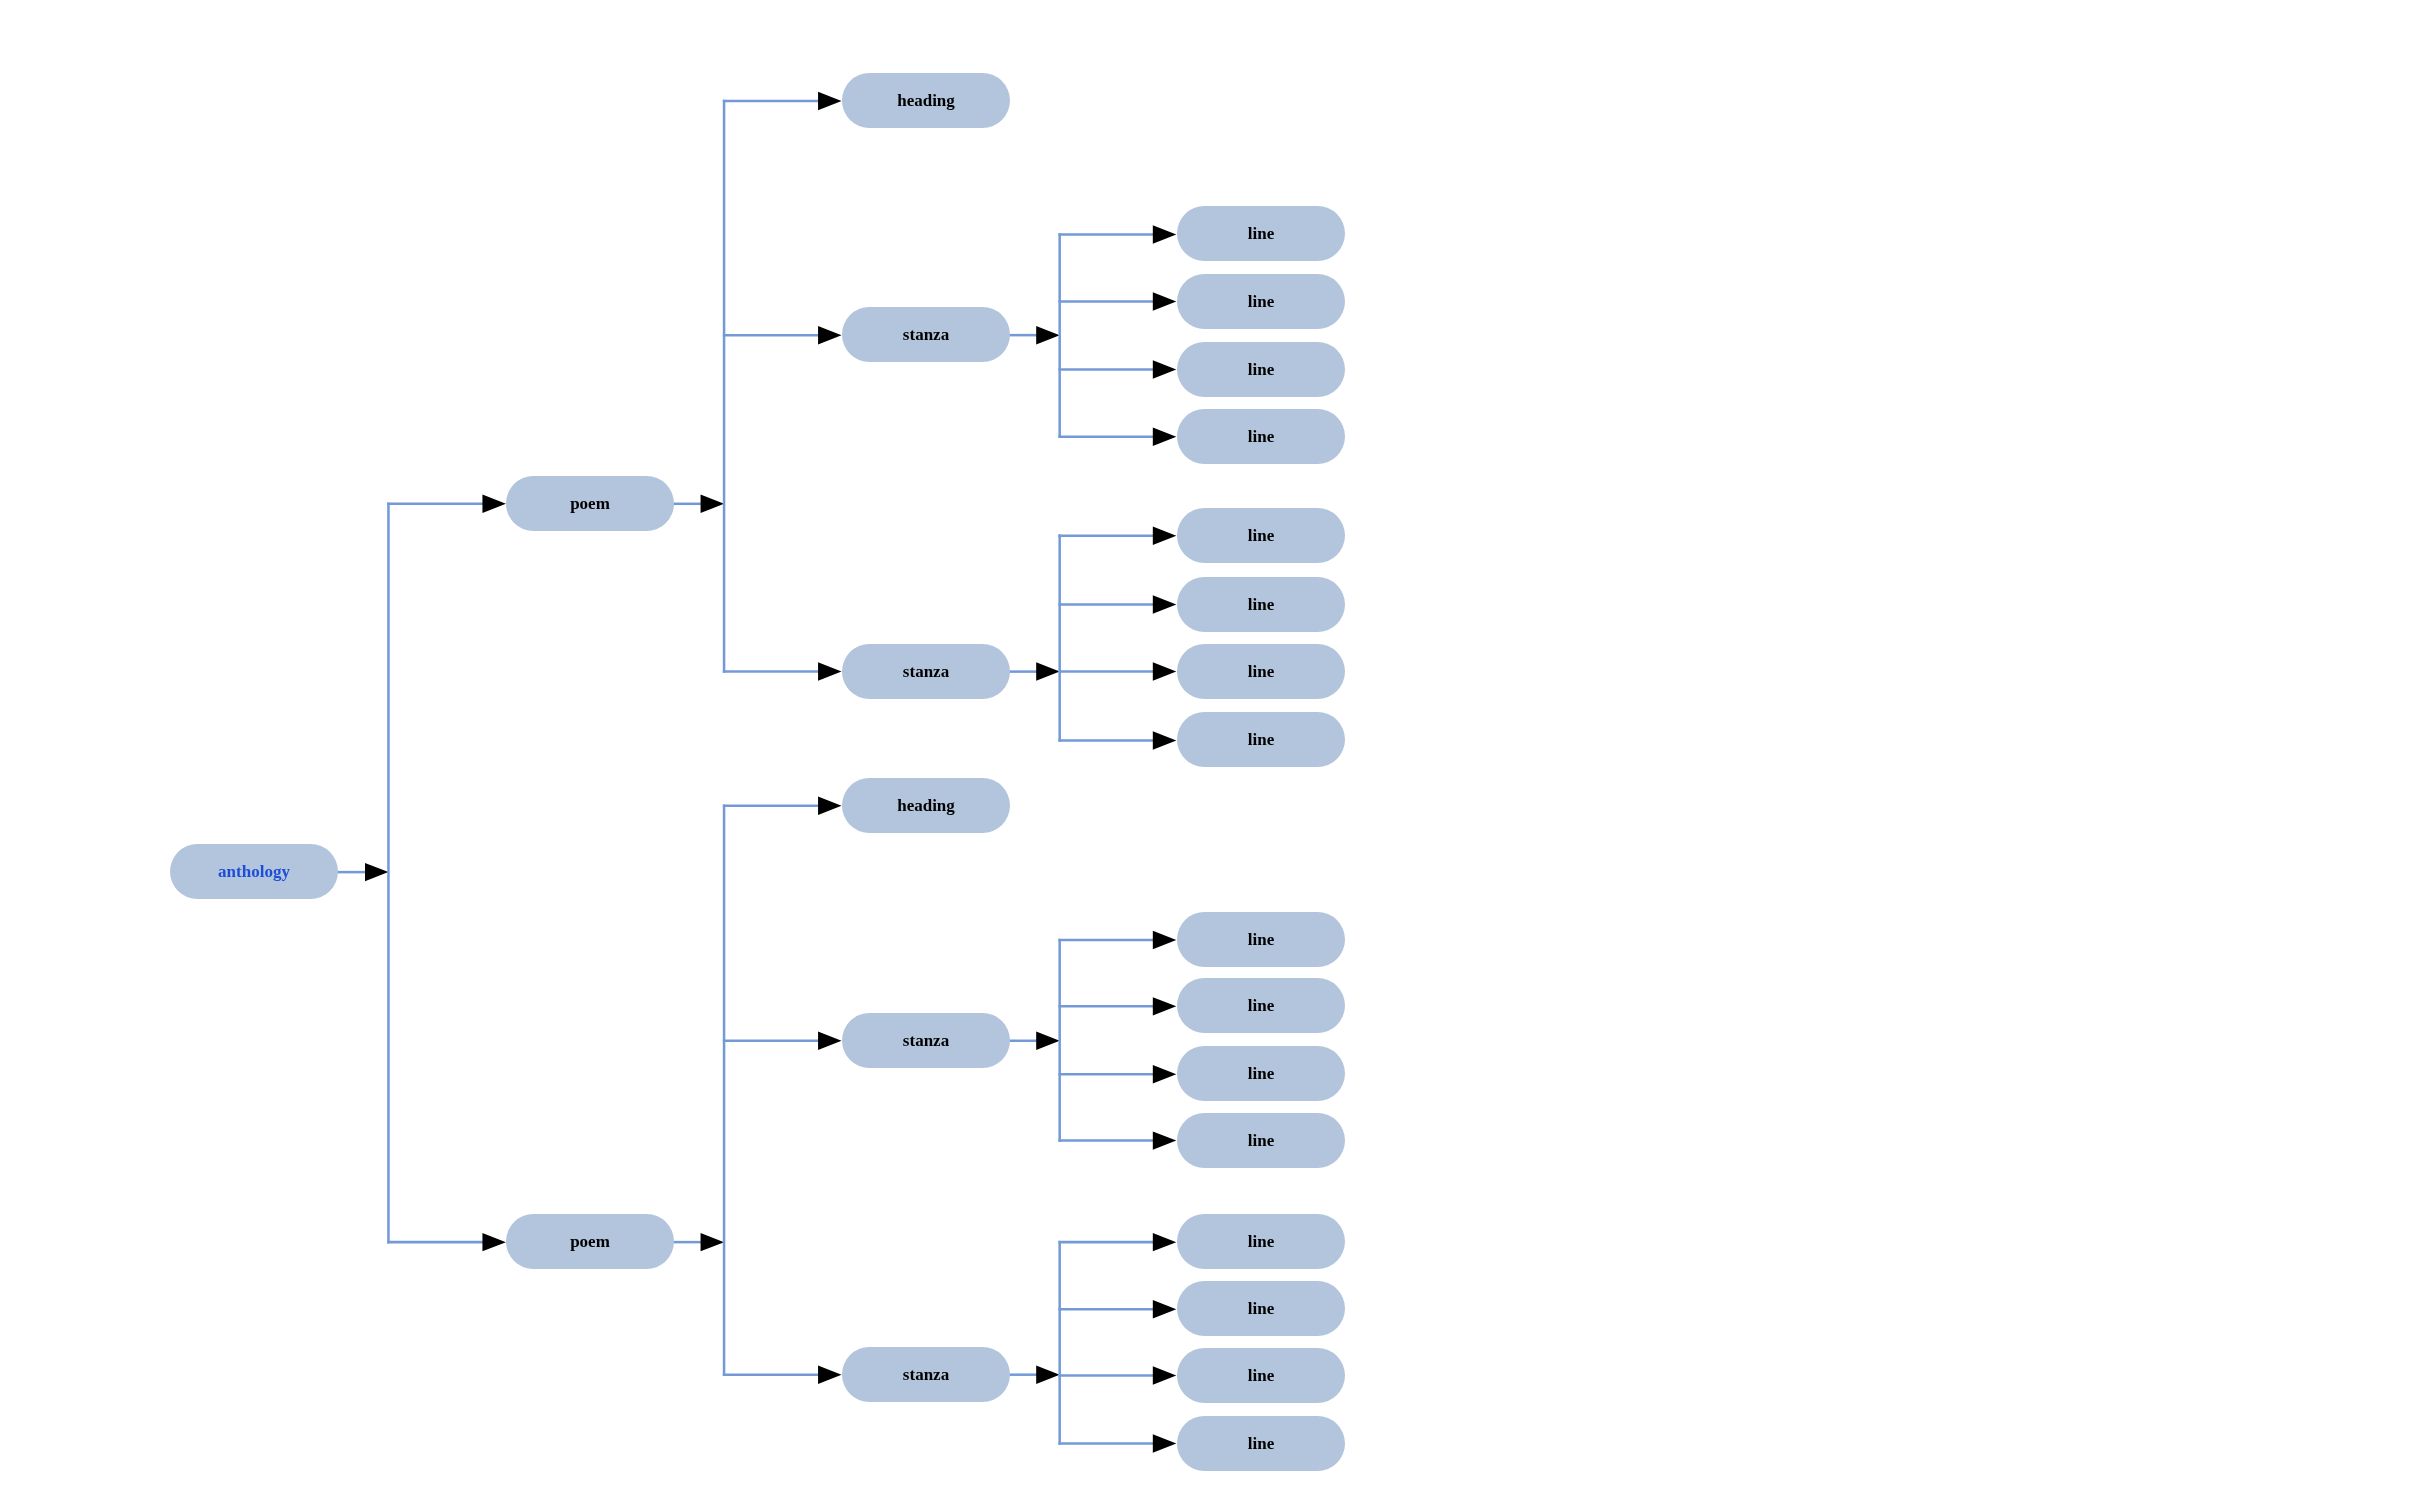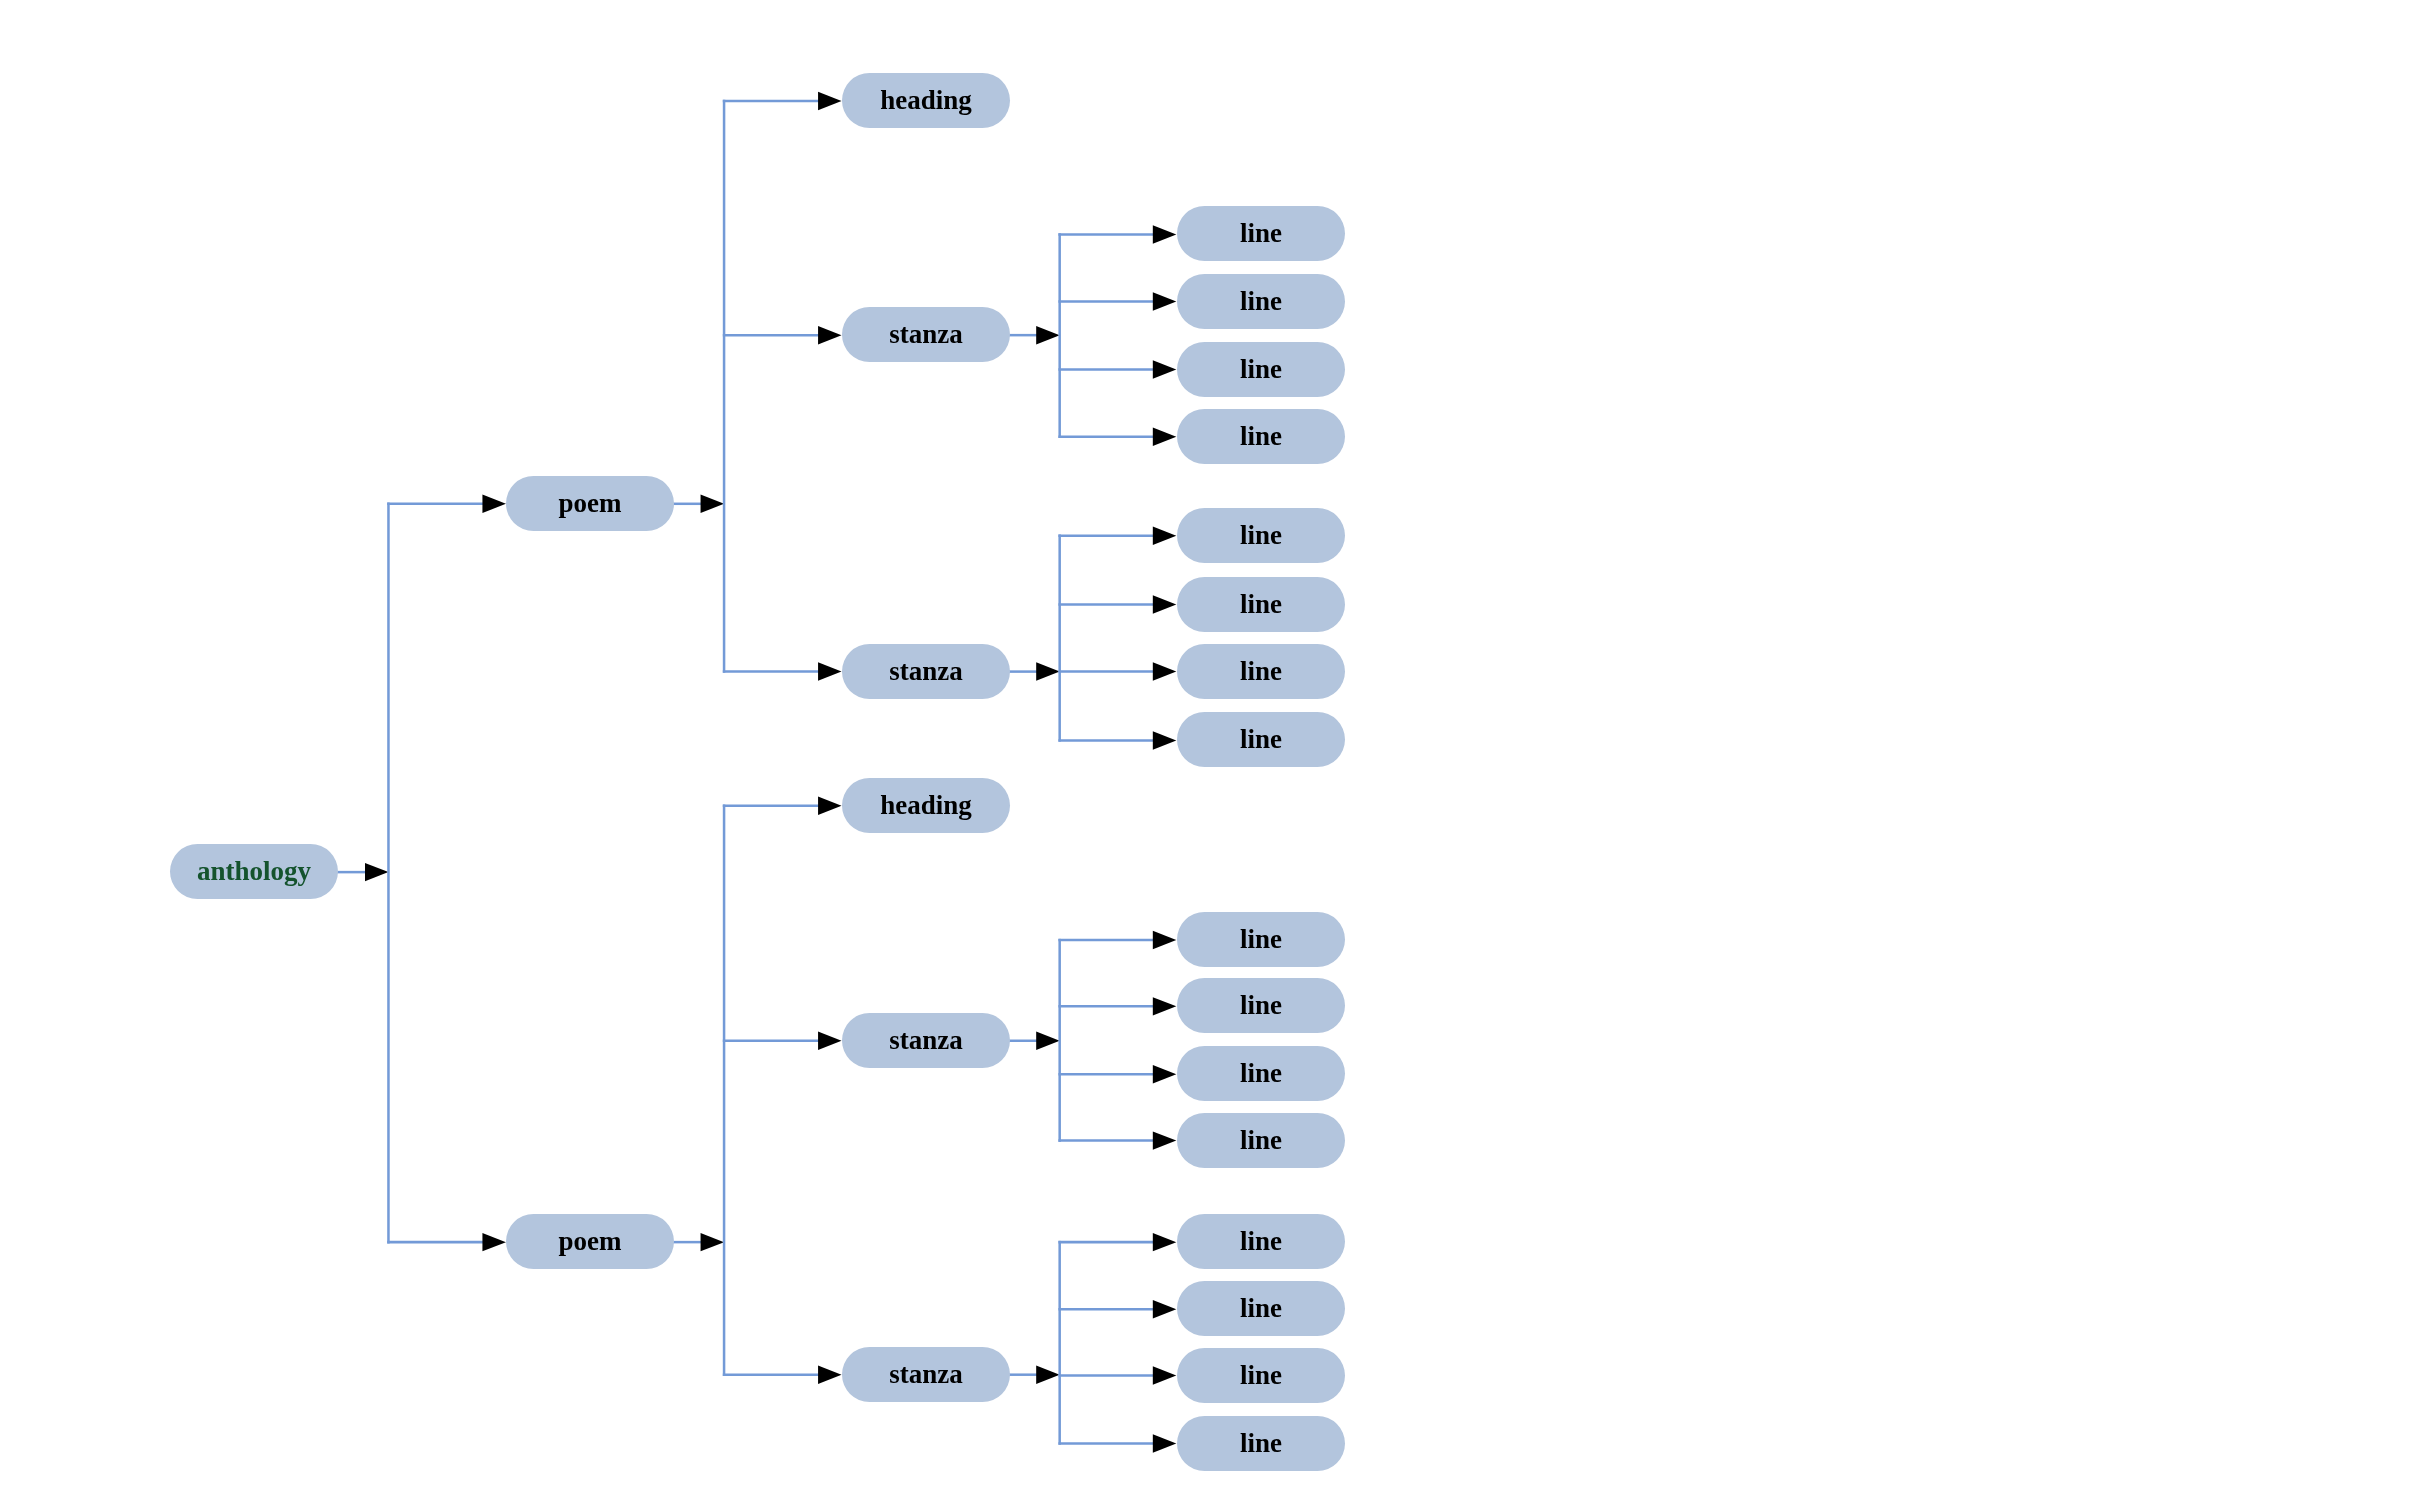--- a/index.html
+++ b/index.html
@@ -31,21 +31,21 @@
     position: absolute;
     width: 168px;
     height: 55px;
     border-radius: 28px;
     display: flex;
     align-items: center;
     justify-content: center;
   }
   .node span {
     font-weight: bold;
-    font-size: 27px;
+    font-size: 17px;
     line-height: 1;
     letter-spacing: 0px;
   }
 </style>
 </head>
 <body>
 
 <div class="canvas">
   <svg class="edges-layer" width="2413" height="1511" viewBox="0 0 2876 1800">
       <line x1="403" y1="1039" x2="437" y2="1039" stroke="#739ad7" stroke-width="3" stroke-linecap="square"></line>
@@ -113,21 +113,21 @@
       <polygon points="1402,1480 1374,1469 1374,1491" fill="#000000"></polygon>
       <line x1="1263" y1="1560" x2="1376" y2="1560" stroke="#739ad7" stroke-width="3" stroke-linecap="square"></line>
       <polygon points="1402,1560 1374,1549 1374,1571" fill="#000000"></polygon>
       <line x1="1263" y1="1639" x2="1376" y2="1639" stroke="#739ad7" stroke-width="3" stroke-linecap="square"></line>
       <polygon points="1402,1639 1374,1628 1374,1650" fill="#000000"></polygon>
       <line x1="1263" y1="1720" x2="1376" y2="1720" stroke="#739ad7" stroke-width="3" stroke-linecap="square"></line>
       <polygon points="1402,1720 1374,1709 1374,1731" fill="#000000"></polygon>
     </svg>
   <div class="nodes-layer">
       <div class="node" style="left: 170px; top: 844px; width: 168px; height: 55px; background: rgb(179, 197, 221);">
-        <span style="color: #14532d;">anthology</span>
+        <span style="color: #1d4ed8;">anthology</span>
       </div>
       <div class="node" style="left: 506px; top: 476px; width: 168px; height: 55px; background: rgb(179, 197, 221);">
         <span style="color: rgb(0, 0, 0);">poem</span>
       </div>
       <div class="node" style="left: 842px; top: 73px; width: 168px; height: 55px; background: rgb(179, 197, 221);">
         <span style="color: rgb(0, 0, 0);">heading</span>
       </div>
       <div class="node" style="left: 842px; top: 307px; width: 168px; height: 55px; background: rgb(179, 197, 221);">
         <span style="color: rgb(0, 0, 0);">stanza</span>
       </div>

